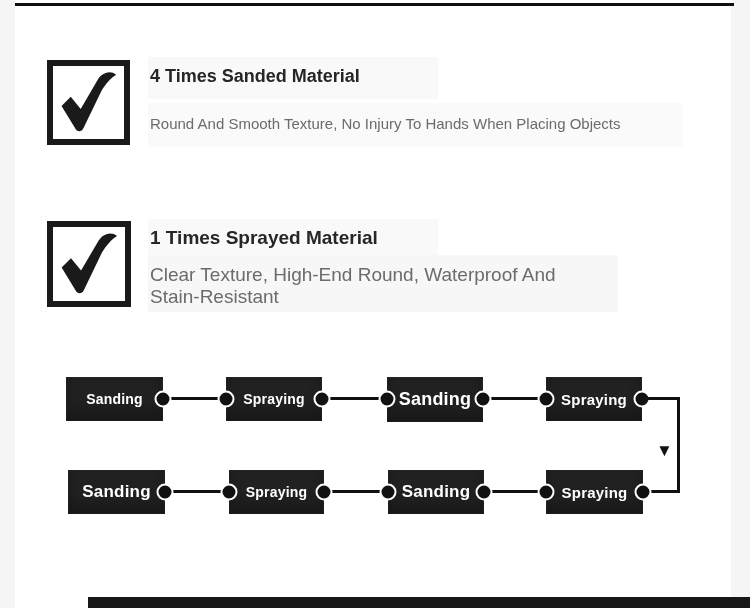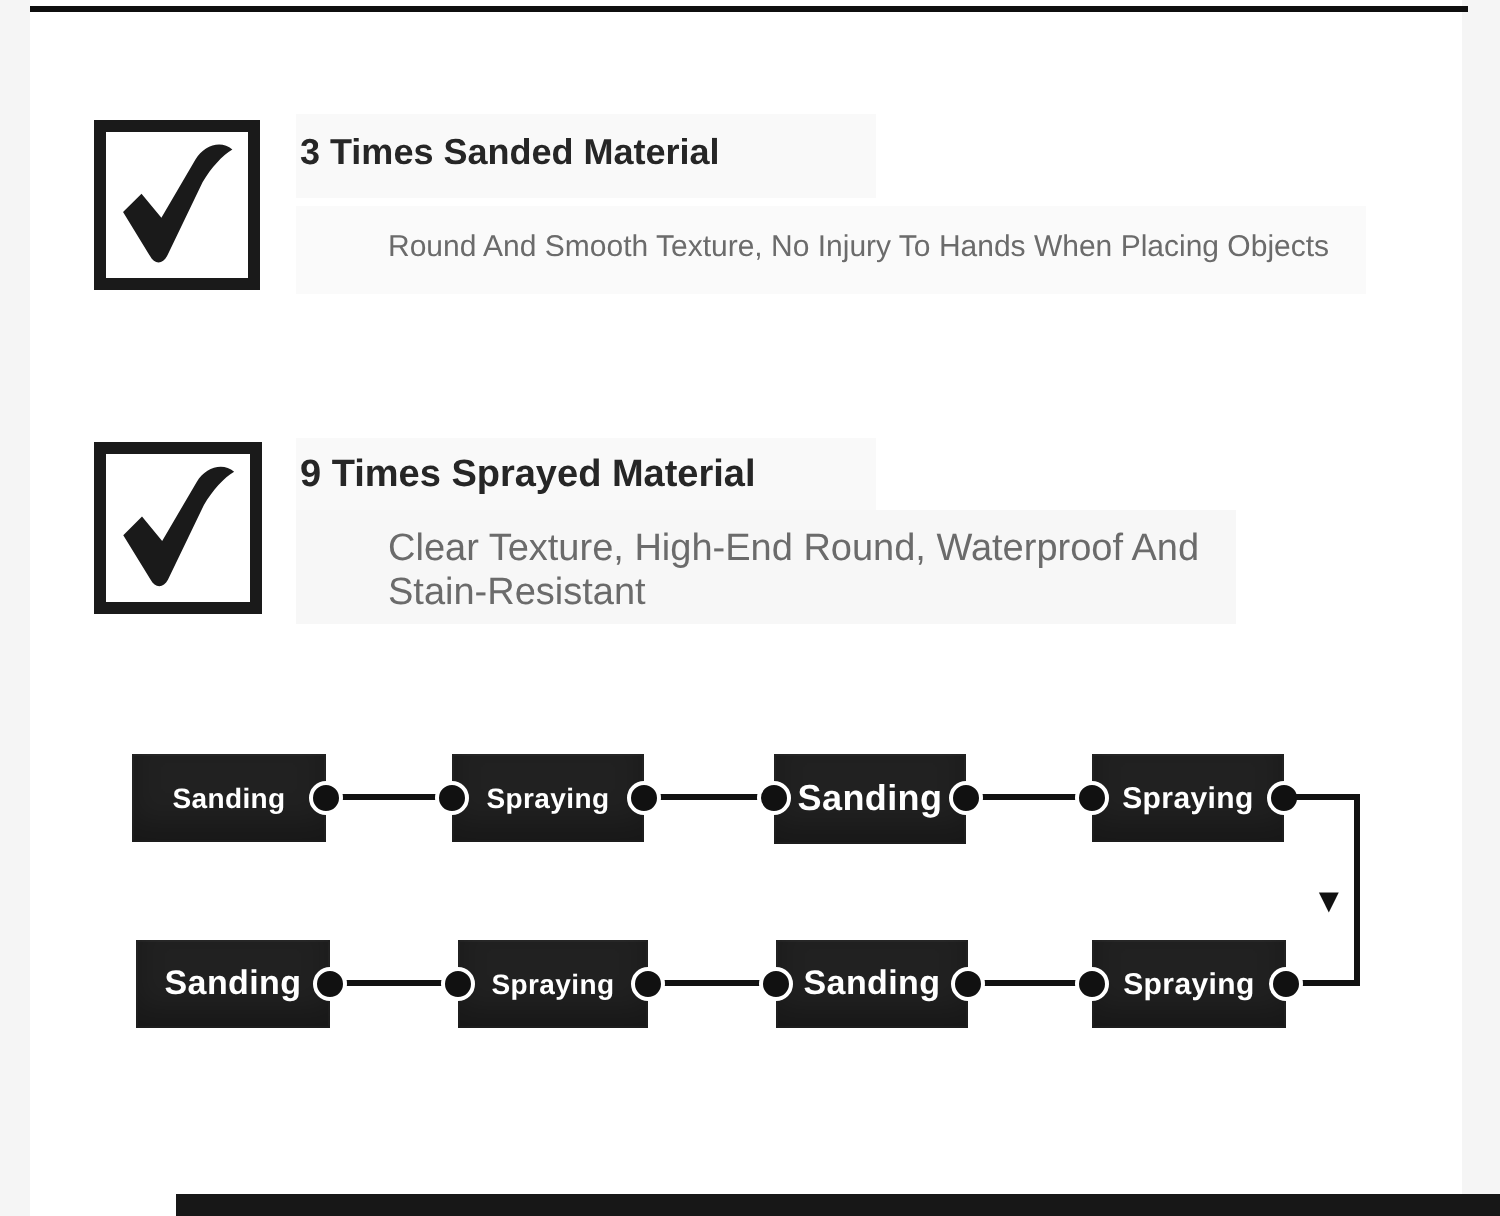--- a/index.html
+++ b/index.html
@@ -10,21 +10,21 @@
   }
   .abs{position:absolute;}
   .card{left:15px;top:0;width:716px;height:608px;background:#ffffff;}
   .top-line{left:15px;top:3px;width:719px;height:3px;background:#0f0f0f;}
   .bottom-bar{left:88px;top:597px;width:662px;height:11px;background:#171717;}
 
   
   .check-box-icon{background:#ffffff;border:6px solid #1a1a1a;box-sizing:border-box;}
   .check-box-icon svg{display:block;width:100%;height:100%;}
   .feature-title{font-weight:bold;color:#262626;white-space:nowrap;}
-  .feature-desc{color:#6b6b6b;margin-left:44px;}
+  .feature-desc{color:#6b6b6b;}
   .soft-bg{background:#f7f7f7;}
   .soft-bg.lighter{background:#fafafa;}
 
   
   .flow-box{
     background:#212121;color:#ffffff;display:flex;align-items:center;justify-content:center;
     box-sizing:border-box;text-align:center;
     box-shadow:inset 0 -10px 14px rgba(0,0,0,0.28), inset 0 0 0 1px rgba(255,255,255,0.03);
     font-weight:bold;letter-spacing:0.2px;
   }
@@ -44,35 +44,35 @@
 <div class="abs" style="left:0;top:0;width:750px;height:0;">
   <div class="abs soft-bg" style="left:148px;top:57px;width:290px;height:42px;background:#f9f9f9;"></div>
   <div class="abs soft-bg lighter" style="left:148px;top:103px;width:535px;height:44px;"></div>
 
   <div class="abs check-box-icon" style="left:47px;top:60px;width:83px;height:85px;">
     <svg viewBox="0 0 100 100">
       <path fill="#1a1a1a" d="M12 55 L25 42 L39 59 L63 18 C69 8 81 4 89 11 C82 15 74 24 68 34 L43 86 C40 92 34 92 31 86 Z"></path>
     </svg>
   </div>
 
-  <div class="abs feature-title" style="left:150px;top:66px;font-size:18px;">3 Times Sanded Material</div>
+  <div class="abs feature-title" style="left:150px;top:66px;font-size:18px;">4 Times Sanded Material</div>
   <div class="abs feature-desc" style="left:150px;top:115px;font-size:15px;white-space:nowrap;">Round And Smooth Texture, No Injury To Hands When Placing Objects</div>
 </div>
 
 <div class="abs" style="left:0;top:0;width:750px;height:0;">
   <div class="abs soft-bg" style="left:148px;top:219px;width:290px;height:36px;background:#f9f9f9;"></div>
   <div class="abs soft-bg" style="left:148px;top:255px;width:470px;height:57px;"></div>
 
   <div class="abs check-box-icon" style="left:47px;top:221px;width:84px;height:86px;">
     <svg viewBox="0 0 100 100">
       <path fill="#1a1a1a" d="M12 55 L25 42 L39 59 L63 18 C69 8 81 4 89 11 C82 15 74 24 68 34 L43 86 C40 92 34 92 31 86 Z"></path>
     </svg>
   </div>
 
-  <div class="abs feature-title" style="left:150px;top:227px;font-size:19px;">9 Times Sprayed Material</div>
+  <div class="abs feature-title" style="left:150px;top:227px;font-size:19px;">1 Times Sprayed Material</div>
   <div class="abs feature-desc" style="left:150px;top:264px;font-size:19px;line-height:22px;width:440px;">Clear Texture, High-End Round, Waterproof And Stain-Resistant</div>
 </div>
 
 <div class="abs" style="left:0;top:0;width:750px;height:0;">
 
   <div class="abs flow-box" style="left:66px;top:377px;width:97px;height:44px;font-size:14px;">Sanding</div>
   <div class="abs flow-box" style="left:226px;top:377px;width:96px;height:44px;font-size:14px;">Spraying</div>
   <div class="abs flow-box" style="left:387px;top:377px;width:96px;height:45px;font-size:18px;">Sanding</div>
   <div class="abs flow-box" style="left:546px;top:377px;width:96px;height:44px;font-size:15px;">Spraying</div>
 

